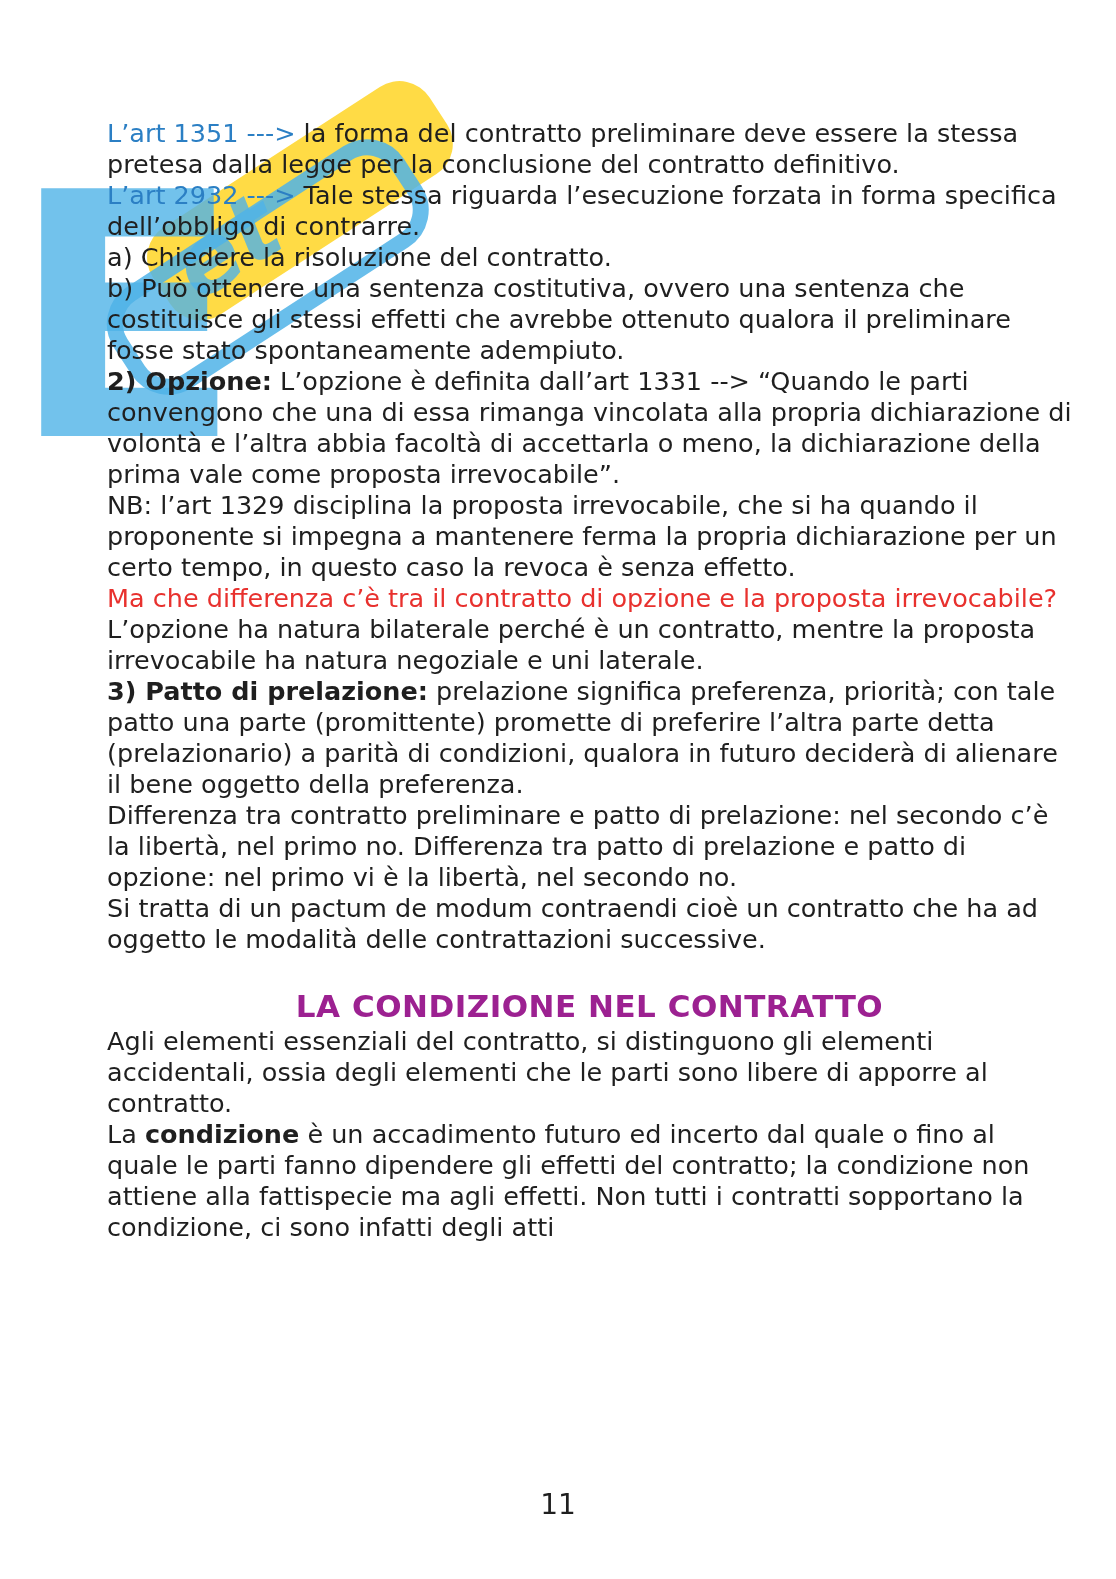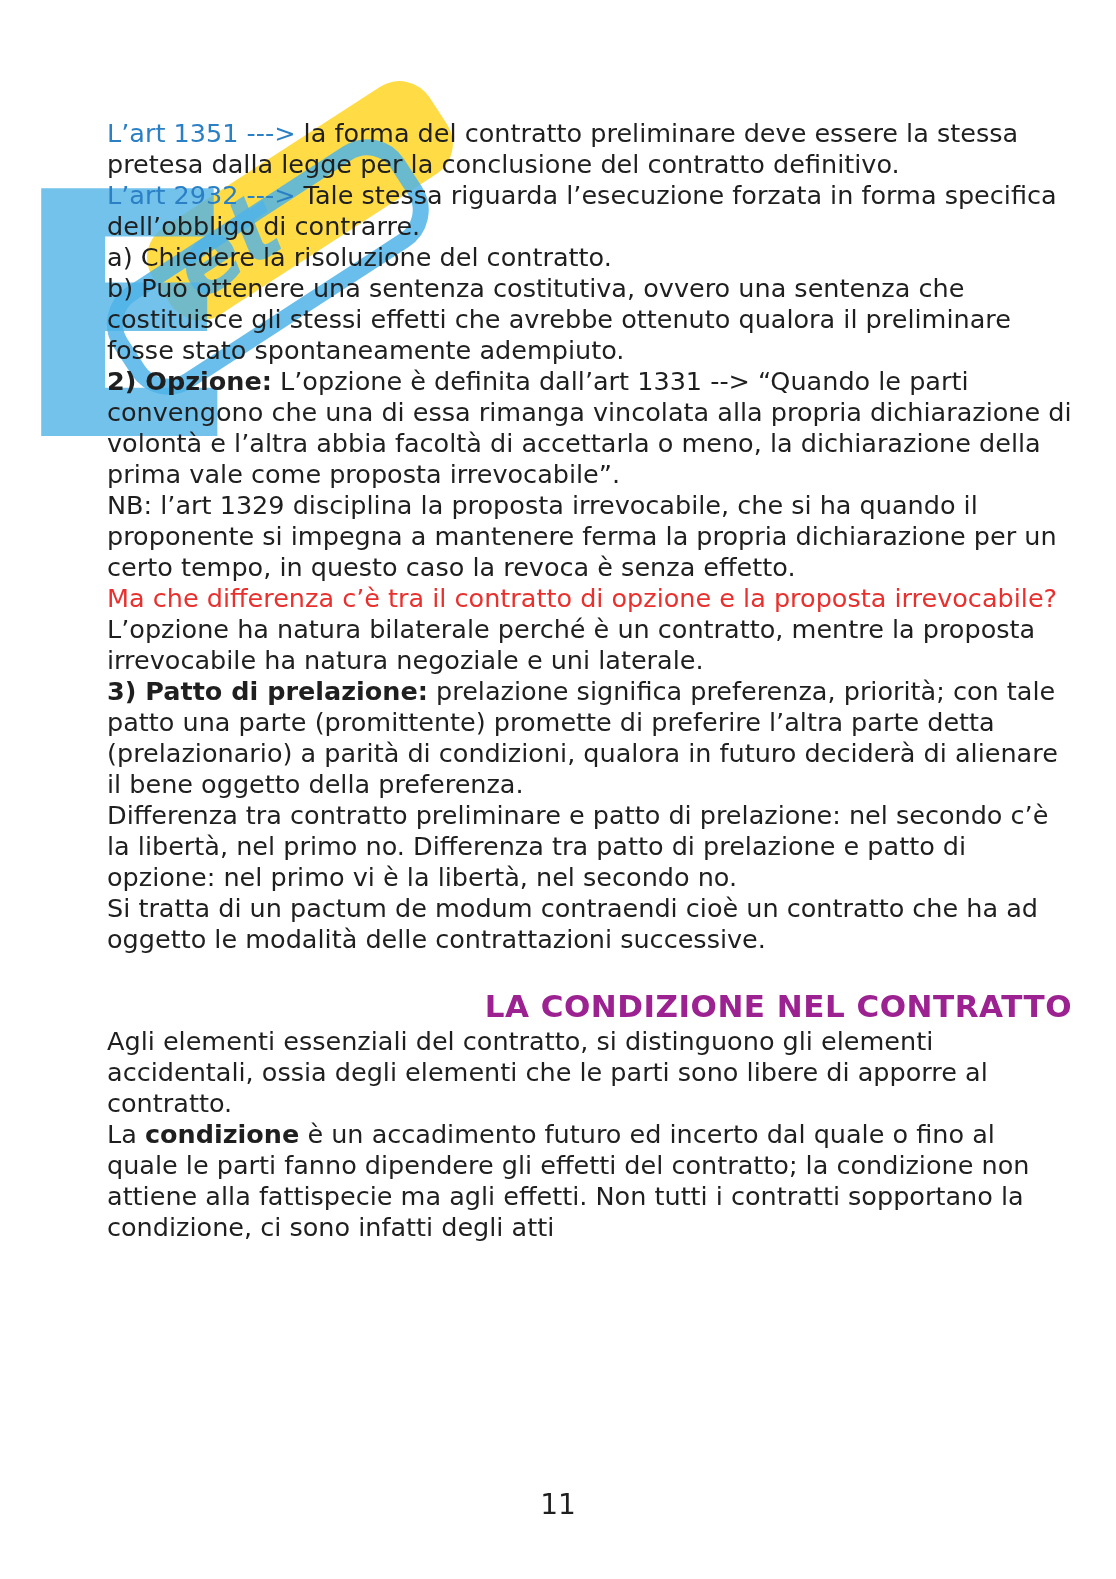--- a/index.html
+++ b/index.html
@@ -35,21 +35,21 @@
     font-size:25.5px;
     line-height:31px;
   }
   .doc-paragraph{
     margin:0;
     padding:0;
   }
   .doc-heading{
     margin:31px 0 0 0;
     padding:0;
-    text-align:right;
+    text-align:center;
     font-size:31px;
     line-height:40px;
     font-weight:bold;
     color:var(--heading);
     letter-spacing:0.5px;
   }
   .seg-blue{color:var(--blue);}
   .seg-red{color:var(--red);}
   .seg-bold{font-weight:bold;}
   .seg-italic{}

